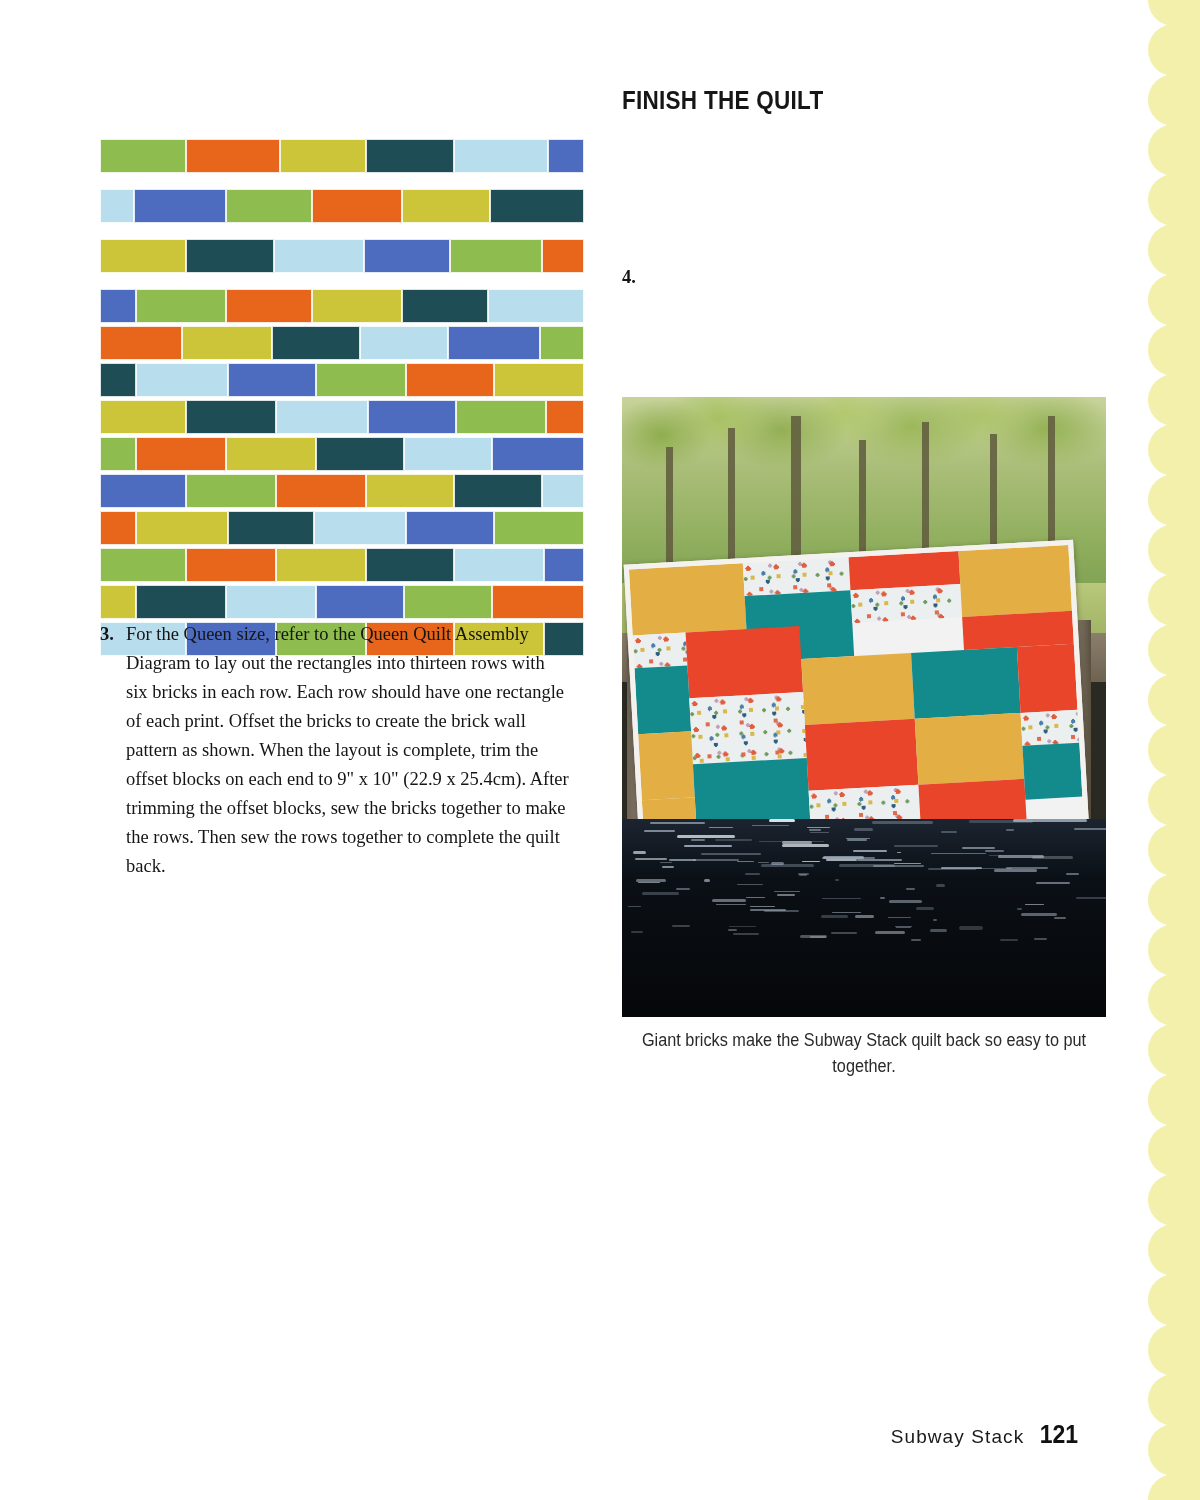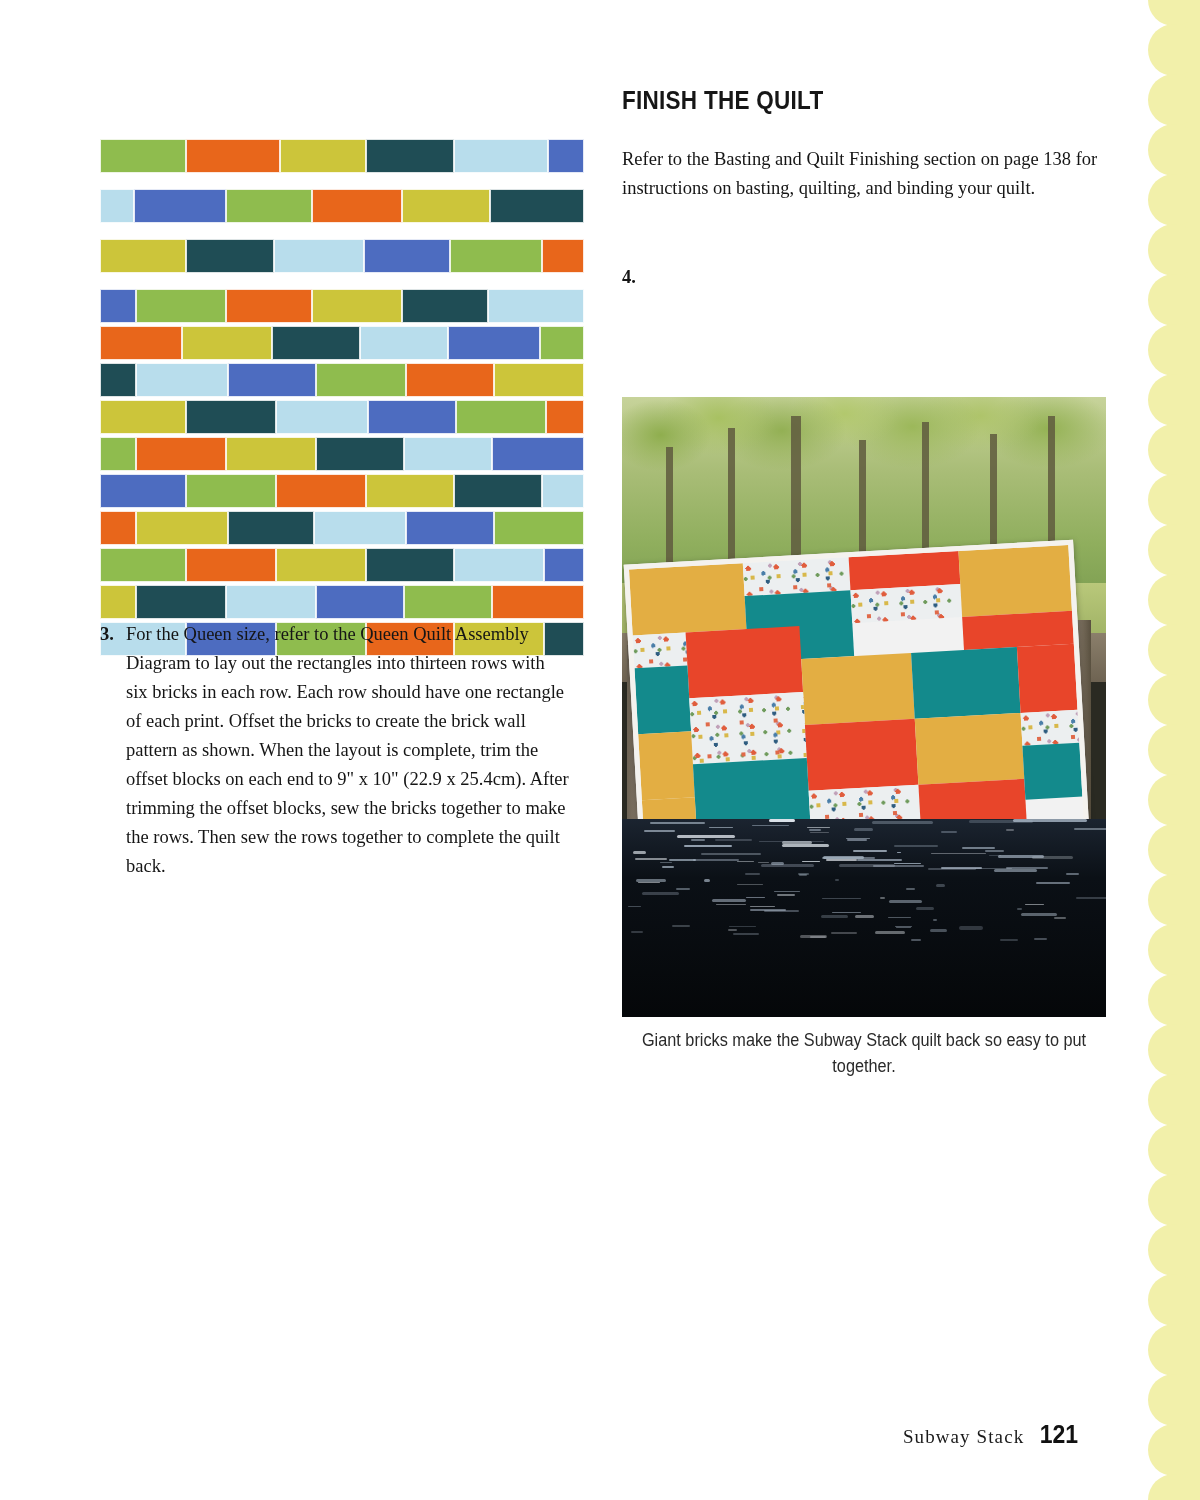--- a/index.html
+++ b/index.html
@@ -116,21 +116,21 @@
     position:absolute;left:622px;top:1027px;width:484px;
     text-align:center;
     font-family:"Liberation Sans", sans-serif;
     font-size:17.5px;line-height:26px;color:#2a2a2a;
     transform:scaleX(0.93);transform-origin:center top;
   }
 
   
   .footer{position:absolute;right:120px;top:1420px;display:flex;align-items:baseline;gap:14px;}
   .footer-title{
-    font-family:Liberation Serif, serif;font-size:19px;letter-spacing:1.1px;color:#1a1a1a;
+    font-family:Liberation Sans, sans-serif;font-size:19px;letter-spacing:1.1px;color:#1a1a1a;
   }
   .footer-page{
     font-family:"Liberation Sans", sans-serif;font-weight:bold;font-size:25px;color:#111;
     transform:scaleX(0.92);transform-origin:left baseline;
   }
 </style>
 </head>
 <body>
 
 <div class="page">
@@ -244,21 +244,20 @@
 
   <div class="step3 body-text">
     <div class="step">
       <span class="num">3.</span>
       <span>For the Queen size, refer to the Queen Quilt Assembly Diagram to lay out the rectangles into thirteen rows with six bricks in each row. Each row should have one rectangle of each print. Offset the bricks to create the brick wall pattern as shown. When the layout is complete, trim the offset blocks on each end to 9" x 10" (22.9 x 25.4cm). After trimming the offset blocks, sew the bricks together to make the rows. Then sew the rows together to complete the quilt back.</span>
     </div>
   </div>
 
   <div class="section-head">FINISH THE QUILT</div>
 
-  <div class="intro-para body-text">Refer to the Basting and Quilt Finishing section on page 138 for instructions on basting, quilting, and binding your quilt.</div>
 
   <div class="step4 body-text">
     <div class="step">
       <span class="num">4.</span>
     </div>
   </div>
 
   <div class="photo">
     <div class="sky"></div>
     <div class="treeline"></div>

